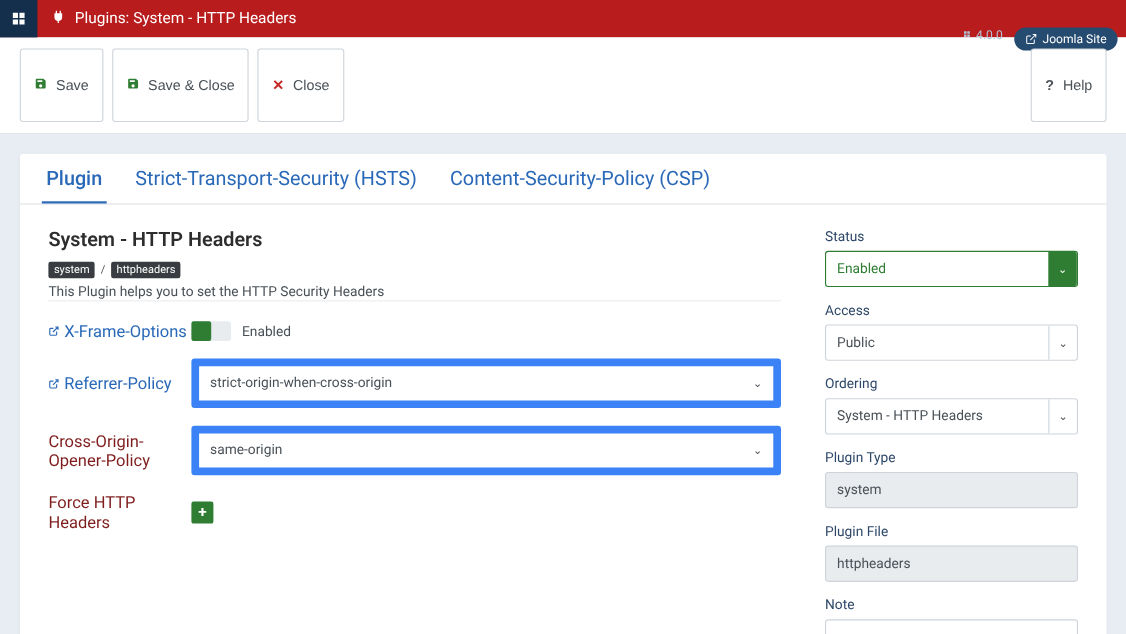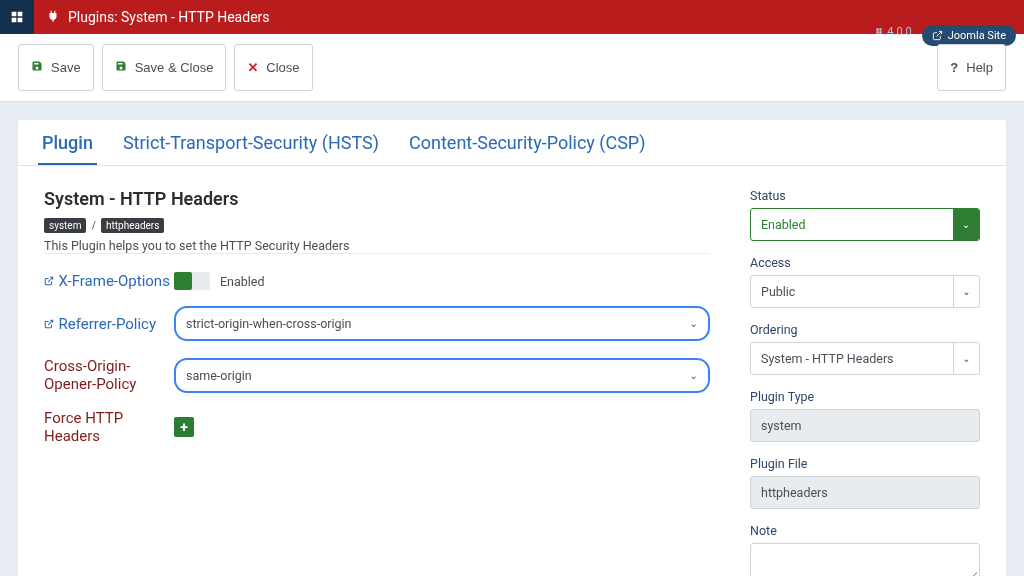--- a/index.html
+++ b/index.html
@@ -61,21 +61,21 @@
     .toolbar {
       background: #fff;
       border-bottom: 1px solid #dee2e6;
       padding: 10px 18px;
       display: flex;
       gap: 8px;
     }
     .btn {
       border: 1px solid #ced4da;
       background: #fff;
-      padding: 15px 12px;
+      padding: 25px 12px;
       border-radius: 3px;
       display: flex;
       align-items: center;
       gap: 8px;
       font-size: 13px;
       cursor: pointer;
       color: #495057;
     }
     .btn .icn-green { color: #2f7d32; font-weight: bold; }
     .btn .icn-red { color: #c52827; font-weight: bold; }
@@ -168,22 +168,22 @@
       background: #2f7d32;
       border-radius: 2px;
     }
     .toggle-label { font-size: 12.5px; }
     .select-wrap {
       flex: 1;
       position: relative;
     }
     .select {
       width: 100%;
-      border: 2px solid #3b82f6;
-      border-radius: 13px;
+      border: 7px solid #3b82f6;
+      border-radius: 3px;
       padding: 8px 10px;
       font-size: 12.5px;
       background: #fff;
       display: flex;
       justify-content: space-between;
       align-items: center;
       cursor: pointer;
     }
     .chev {
       font-size: 10px;

